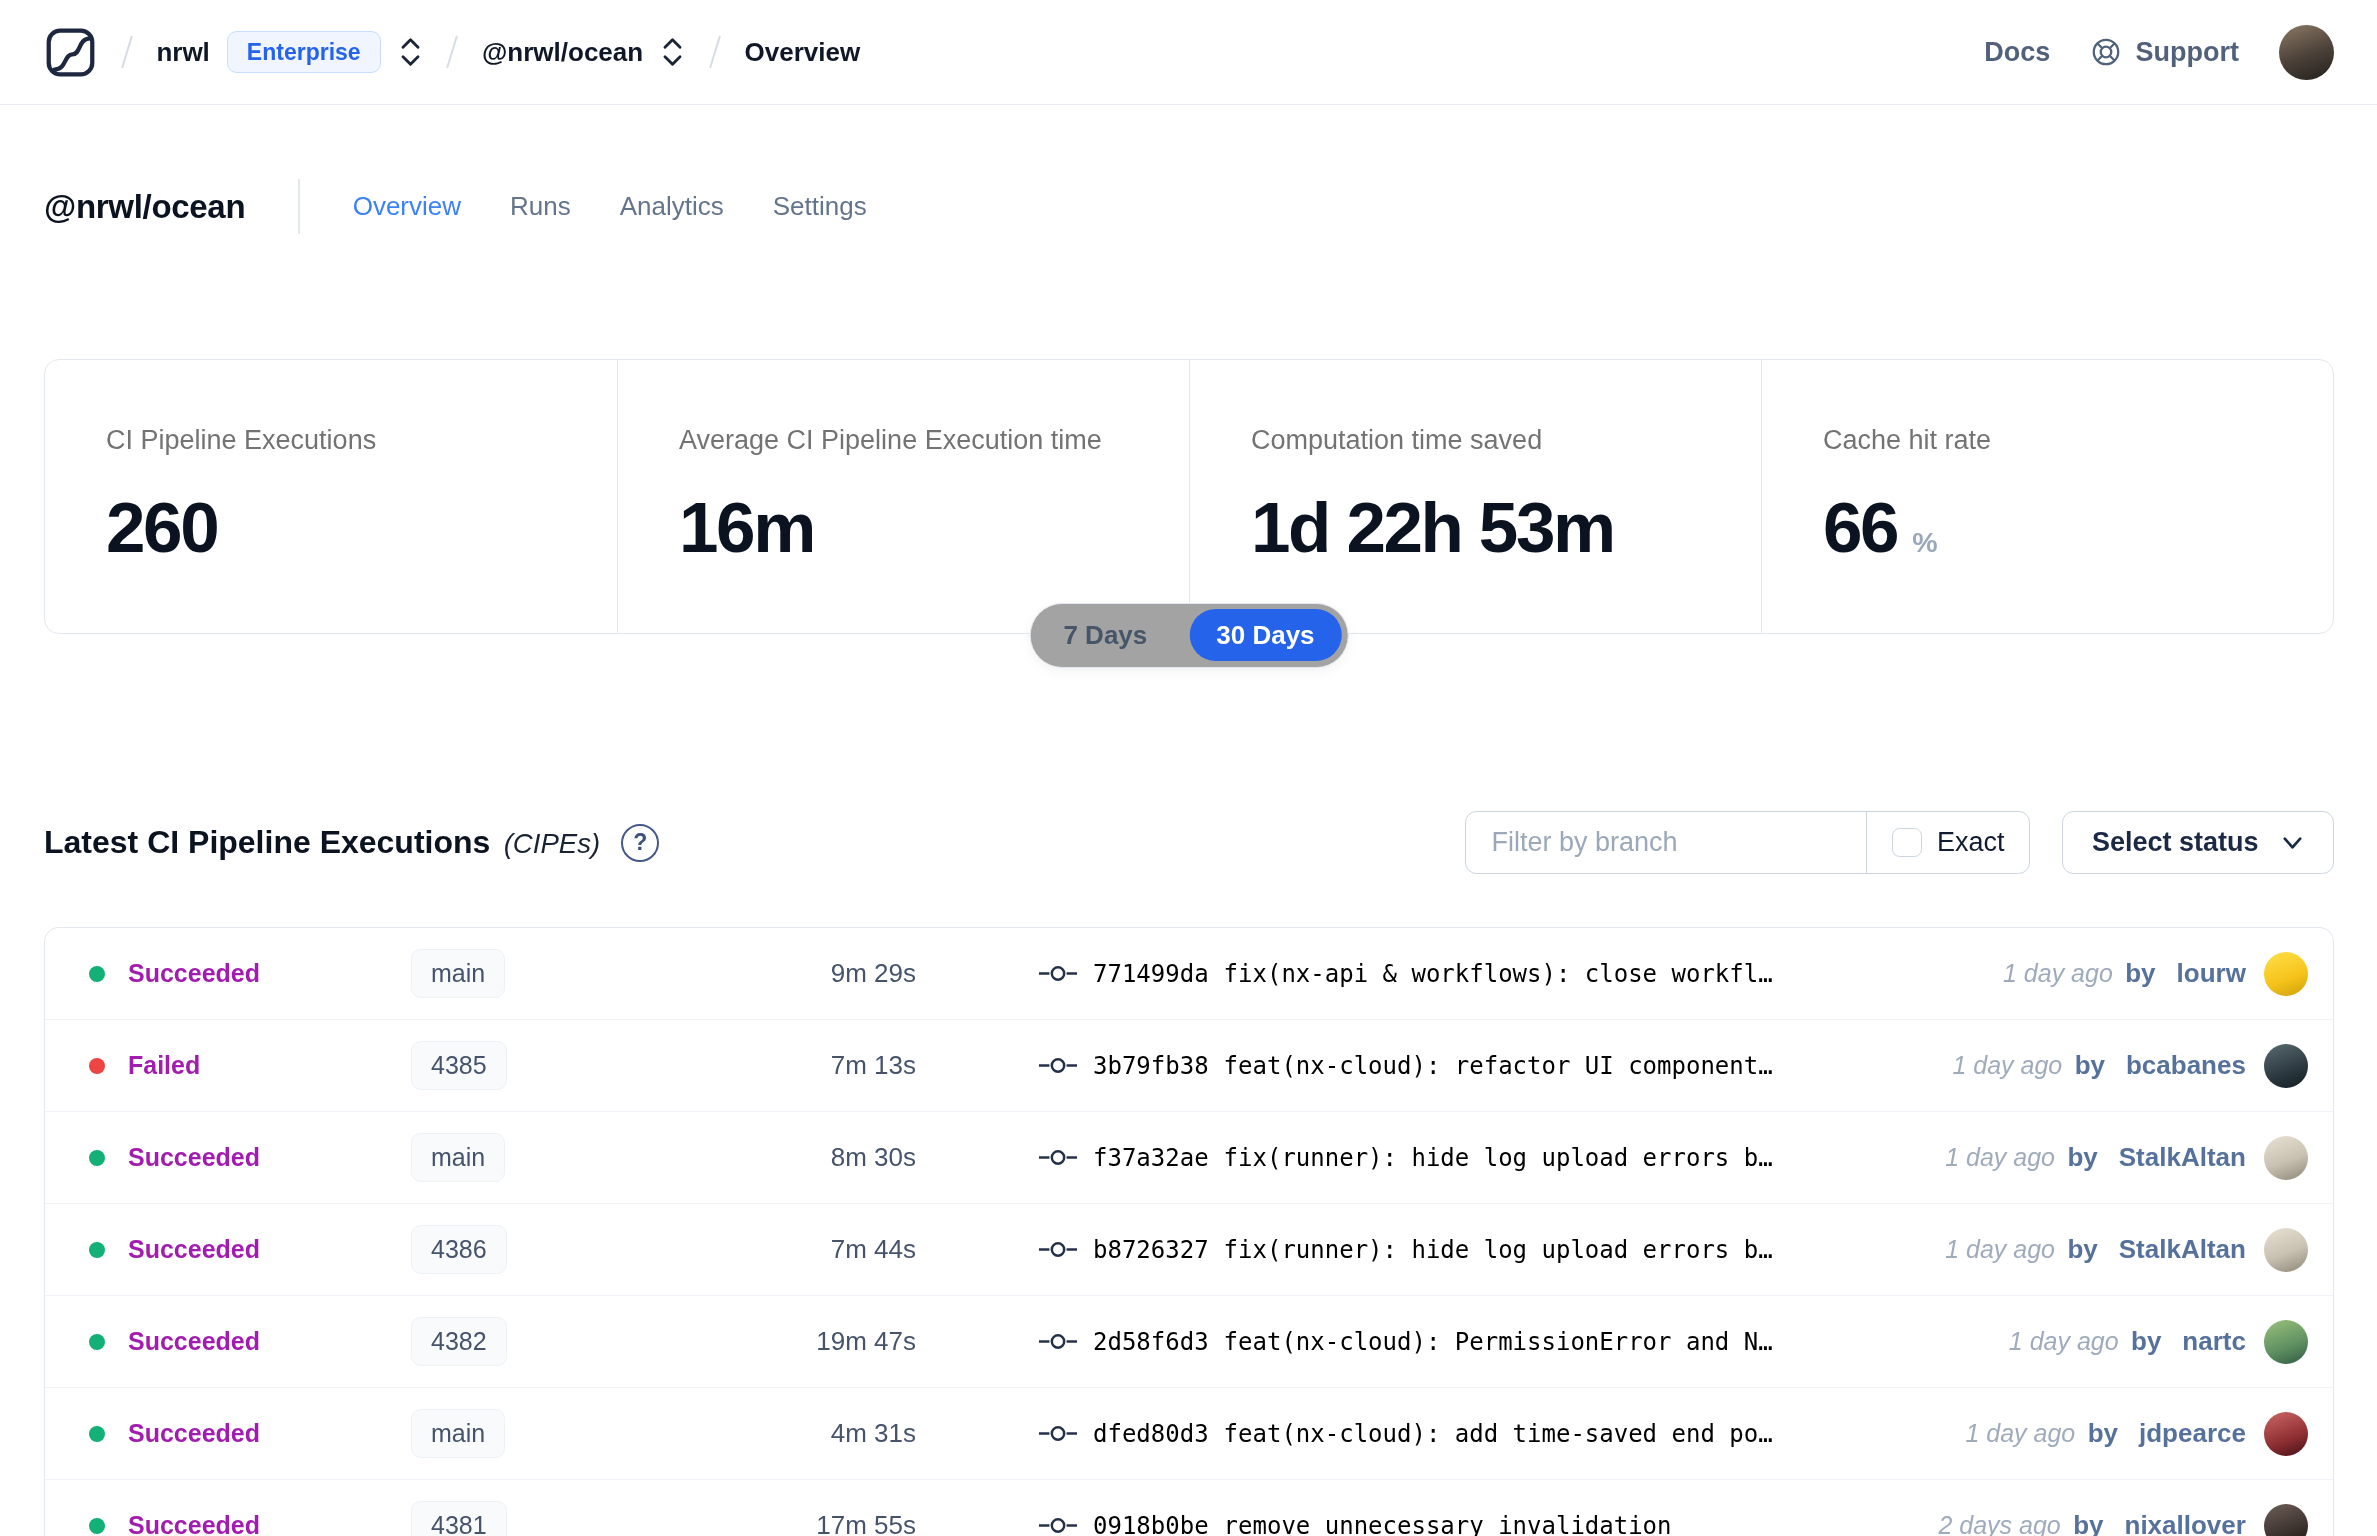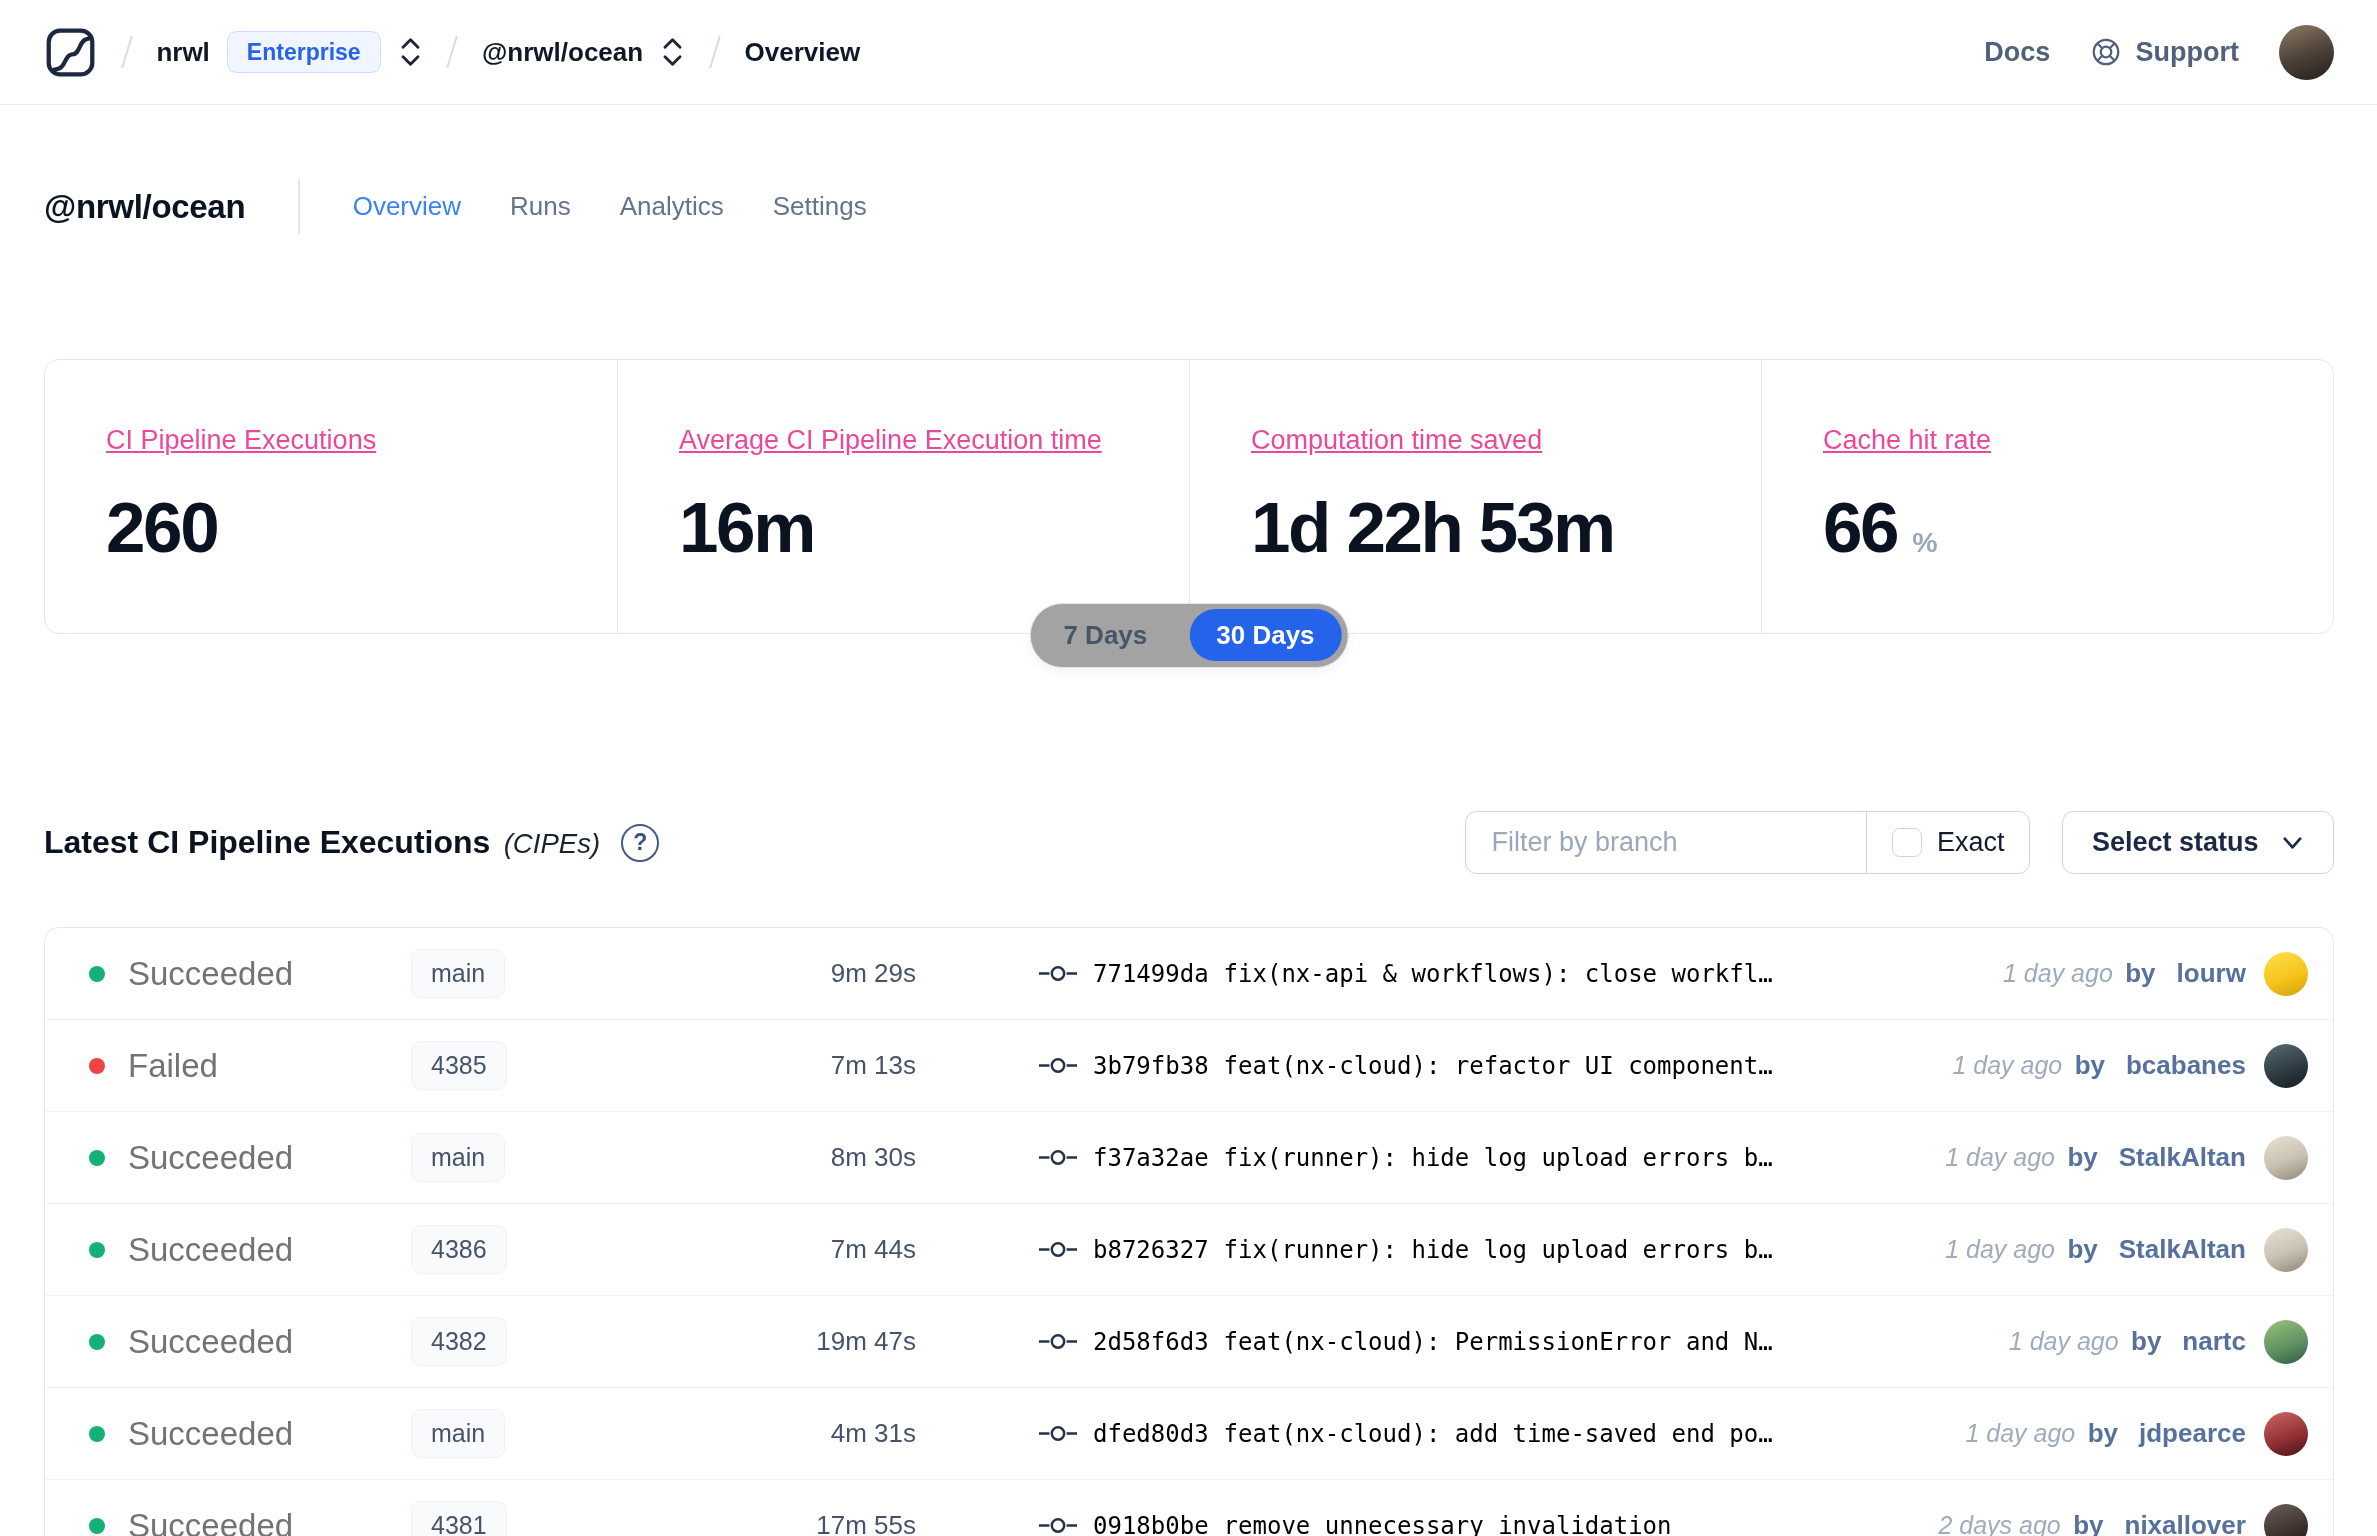--- a/index.html
+++ b/index.html
@@ -31,21 +31,21 @@
   .tab.active { color:#3b82f6; }
   .features { margin-left:auto; display:flex; align-items:center; gap:51px; }
   .vdiv-sm { width:1.4px; height:46px; background:#e5eaf0; margin-right:9.5px; }
   .feature { display:flex; align-items:center; gap:14.3px; font-size:26px; color:#64748b; cursor:pointer; }
   .fdot { width:14.3px; height:14.3px; border-radius:50%; }
 
   
   .stats-wrap { position:relative; margin:125px 44px 0; border:1.4px solid #e3e8ef; border-radius:15px; display:grid; grid-template-columns:1fr 1fr 1fr 1fr; background:#fff; }
   .stat { padding:65px 61px 70px; }
   .stat + .stat { border-left:1.4px solid #e3e8ef; }
-  .stat-label { font-size:27px; font-weight:500; color:#ec4899; margin-bottom:36px;text-decoration:underline; }
+  .stat-label { font-size:27px; font-weight:500; color:#737373; margin-bottom:36px; }
   .stat-value { font-size:71px; font-weight:800; color:#0b1220; letter-spacing:-2.4px; line-height:1; display:flex; align-items:baseline; gap:15px; }
   .stat-suffix { font-size:28.5px; font-weight:600; color:#9aa8ba; letter-spacing:0; }
   .range-toggle { position:absolute; left:50%; bottom:-35px; transform:translateX(-50%); background:#a3a3a3; border:1.4px solid #e3e8ef; border-radius:950px; padding:5.7px; display:flex; align-items:flex-start; gap:15px; box-shadow:0 3.8px 11.4px rgba(15,23,42,0.05); }
   .range-opt { font-size:26px; font-weight:600; color:#475569; padding:10.5px 27px; border-radius:950px; cursor:pointer; white-space:nowrap; }
   .range-opt.active { background:#2563eb; color:#fff; font-weight:700; }
 
   
   .section-row { margin:177px 44px 0; display:flex; align-items:center; }
   .section-title-group { display:flex; align-items:baseline; }
   .section-title { font-size:32px; font-weight:700; color:#0b1220; }
@@ -58,21 +58,21 @@
   .exact-seg { display:flex; align-items:center; gap:15px; padding:0 25px; border-left:1.4px solid #cbd5e1; }
   .checkbox { width:29.5px; height:29.5px; border:1.9px solid #cbd5e1; border-radius:7.6px; background:#fff; cursor:pointer; }
   .exact-label { font-size:27px; font-weight:500; color:#111c33; }
   .status-select { height:63px; display:flex; align-items:center; gap:21px; padding:0 28.5px; border:1.4px solid #cbd5e1; border-radius:11.4px; background:#fff; font-size:27px; font-weight:600; color:#1c2944; cursor:pointer; }
 
   
   .table { margin:53px 44px 0; border:1.4px solid #e3e8ef; border-bottom:none; border-radius:15px 15px 0 0; overflow:hidden; background:#fff; }
   .row { height:92px; display:flex; align-items:center; border-bottom:1.4px solid #f0f3f8; cursor:pointer; }
   .c-status { width:366px; padding-left:44px; display:flex; align-items:center; gap:23px; flex:none; }
   .dot { width:16px; height:16px; border-radius:50%; flex:none; }
-  .status-text { font-size:33px; font-weight:400; color:#737373; }
+  .status-text { font-size:25px; font-weight:700; color:#a21caf; }
   .c-branch { width:224px; flex:none; }
   .branch-badge { display:inline-block; background:#f8fafc; border:1.4px solid #eef2f7; border-radius:9.5px; padding:8.6px 19px; font-size:25px; color:#46536b; }
   .c-duration { width:281px; flex:none; text-align:right; font-size:26px; color:#46536b; }
   .c-commit { display:flex; align-items:center; gap:15px; margin-left:122px; flex:1; min-width:0; overflow:hidden; white-space:nowrap; }
   .commit-text { font-family:"DejaVu Sans Mono", monospace; font-size:24px; color:#000000; }
   .c-meta { display:flex; align-items:center; gap:12.4px; padding-right:25px; margin-left:19px; flex:none; }
   .time { font-size:25px; font-style:italic; color:#9fabbd; }
   .author { font-size:26px; font-weight:600; color:#56719b; display:flex; gap:21px; }
   .avatar-sm { width:44px; height:44px; border-radius:50%; flex:none; margin-left:5.7px; }
 </style>

